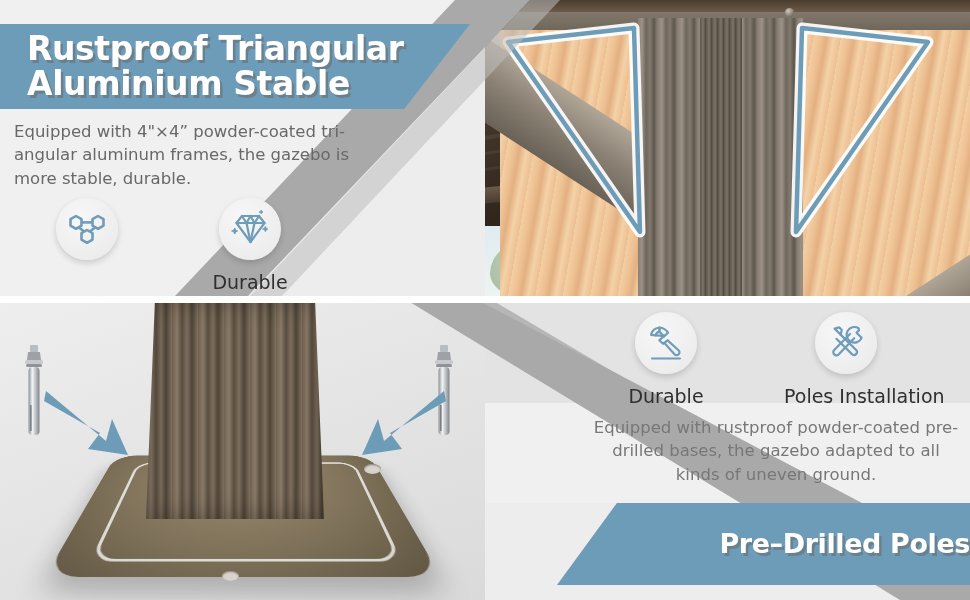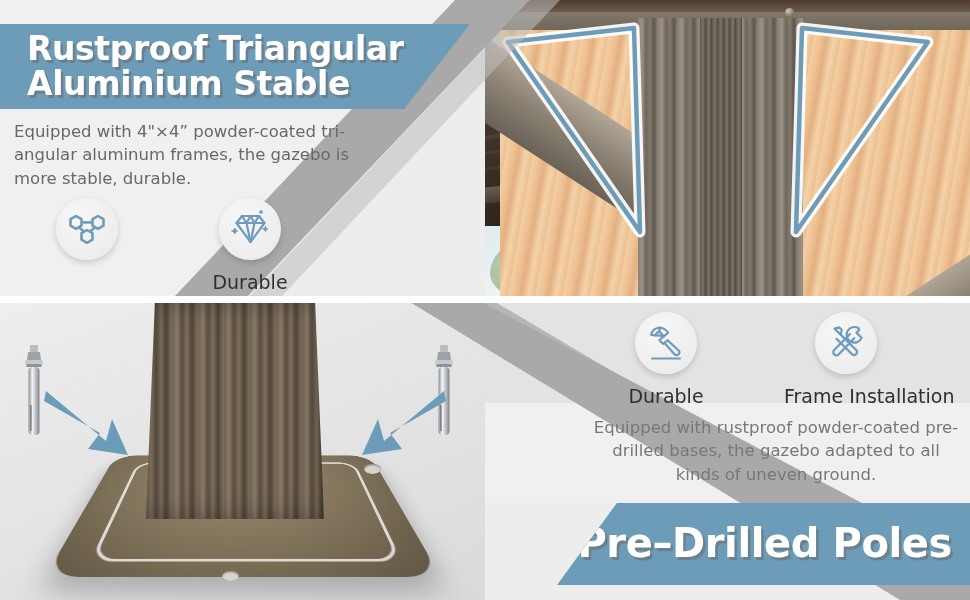--- a/index.html
+++ b/index.html
@@ -53,21 +53,21 @@
   #banner-top{left:0;top:24px;width:470px;height:85px;
     -webkit-clip-path:polygon(0 0,100% 0,86% 100%,0 100%);
     clip-path:polygon(0 0,100% 0,86% 100%,0 100%);}
   #banner-bottom{left:557px;top:503px;width:413px;height:82px;
     -webkit-clip-path:polygon(14.5% 0,100% 0,100% 100%,0 100%);
     clip-path:polygon(14.5% 0,100% 0,100% 100%,0 100%);
     justify-content:flex-end;}
   .banner-text{color:#fff;font-weight:bold;line-height:1.04;
     letter-spacing:-.4px;text-shadow:2.5px 2.5px 0 rgba(105,105,105,.55);}
   #banner-top .banner-text{font-size:33px;padding-left:27px;}
-  #banner-bottom .banner-text{font-size:40px;padding-right:18px;text-align:right;}
+  #banner-bottom .banner-text{font-size:27px;text-align:right;}
 
   
   .body-copy{position:absolute;color:#686868;font-size:16.5px;line-height:1.42;}
   #copy-tl{left:14px;top:120px;width:375px;}
   #copy-br{left:592px;top:416px;width:368px;text-align:center;color:#777;}
 
   
   .feat{position:absolute;width:124px;text-align:center;}
   .feat-badge{width:62px;height:62px;border-radius:50%;margin:0 auto;
     background:radial-gradient(circle at 38% 32%,#f7f7f7,#e9e9e9);
@@ -314,21 +314,21 @@
         <g fill="none" stroke="#6e9cba" stroke-width="2.2" stroke-linejoin="round" stroke-linecap="round">
 
           <path d="M34.5 5.2 a7.8 7.8 0 1 0 3.1 9.6 l-5.1-5.1 2.6-2.6 z" transform="translate(-1,0)"></path>
           <path d="M29.2 15.2 L13.6 31.4 a3.1 3.1 0 0 1-4.4-4.4 L25 11"></path>
 
           <path d="M9.6 5.6 l4.6-1.2 2.6 2.6 -1.2 4.6 -3-3 z"></path>
           <path d="M15.6 11.6 L31.4 27.2 a3 3 0 0 1-4.2 4.2 L11.4 15.8"></path>
         </g>
       </svg>
     </div>
-    <div class="feat-label">Frame Installation</div>
+    <div class="feat-label">Poles Installation</div>
   </div>
 
   <div class="body-copy" id="copy-br">Equipped with rustproof powder-coated pre-drilled bases, the gazebo adapted to all kinds of uneven ground.</div>
 
   <div class="banner" id="banner-bottom">
     <div class="banner-text">
       <div>Pre–Drilled Poles</div>
     </div>
   </div>
 

